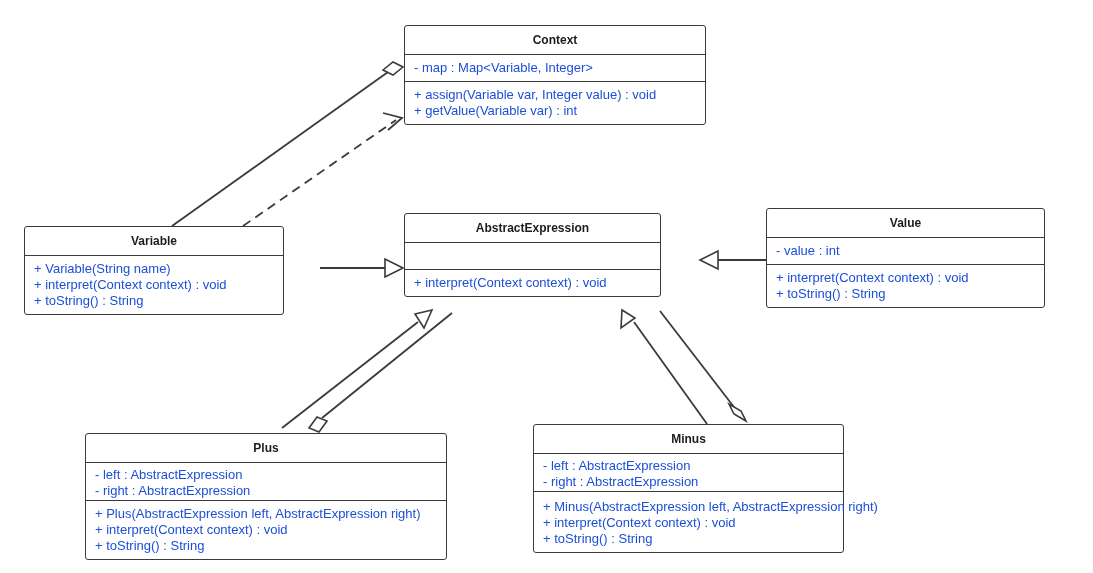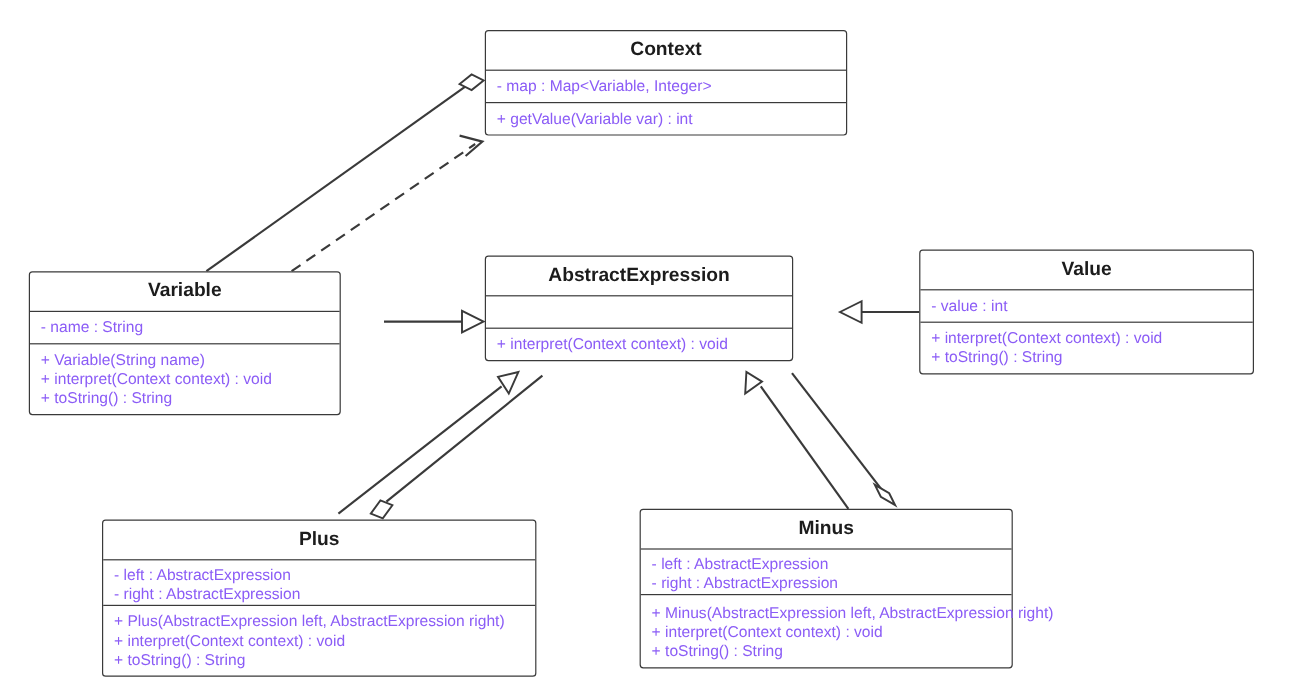--- a/index.html
+++ b/index.html
@@ -28,31 +28,31 @@
     position: absolute;
     box-sizing: border-box;
     background: #ffffff;
     border: 1.6px solid #3a3a3a;
     border-radius: 3px;
     z-index: 5;
   }
   .class-name {
     text-align: center;
     font-weight: bold;
-    font-size: 16px;
+    font-size: 12px;
     color: #1c1c1c;
     line-height: 1;
     padding: 8px 6px 8px 6px;
     border-bottom: 1.6px solid #3a3a3a;
     white-space: nowrap;
   }
   .compartment {
     padding: 5px 8px 5px 9px;
     font-size: 13px;
-    color: #8b5cf6;
+    color: #1d4ed8;
     line-height: 16px;
   }
   .compartment.attrs {
     border-bottom: 1.6px solid #3a3a3a;
   }
   .compartment.empty {
     height: 26px;
     padding: 0;
   }
   .member {
@@ -106,29 +106,27 @@
       <polygon points="746,421 734,414 729,404 741,411" fill="#ffffff" stroke="#3a3a3a" stroke-width="1.6"></polygon>
     </g>
   </svg>
 
   <div class="uml-class" style="left:404px; top:25px; width:302px;">
     <div class="class-name">Context</div>
     <div class="compartment attrs">
       <div class="member">- map : Map&lt;Variable, Integer&gt;</div>
     </div>
     <div class="compartment ops">
+      <div class="member">+ assign(Variable var, Integer value) : void</div>
       <div class="member">+ getValue(Variable var) : int</div>
     </div>
   </div>
 
   <div class="uml-class" style="left:24px; top:226px; width:260px;">
     <div class="class-name">Variable</div>
-    <div class="compartment attrs">
-      <div class="member">- name : String</div>
-    </div>
     <div class="compartment ops">
       <div class="member">+ Variable(String name)</div>
       <div class="member">+ interpret(Context context) : void</div>
       <div class="member">+ toString() : String</div>
     </div>
   </div>
 
   <div class="uml-class" style="left:404px; top:213px; width:257px;">
     <div class="class-name">AbstractExpression</div>
     <div class="compartment attrs empty"></div>

